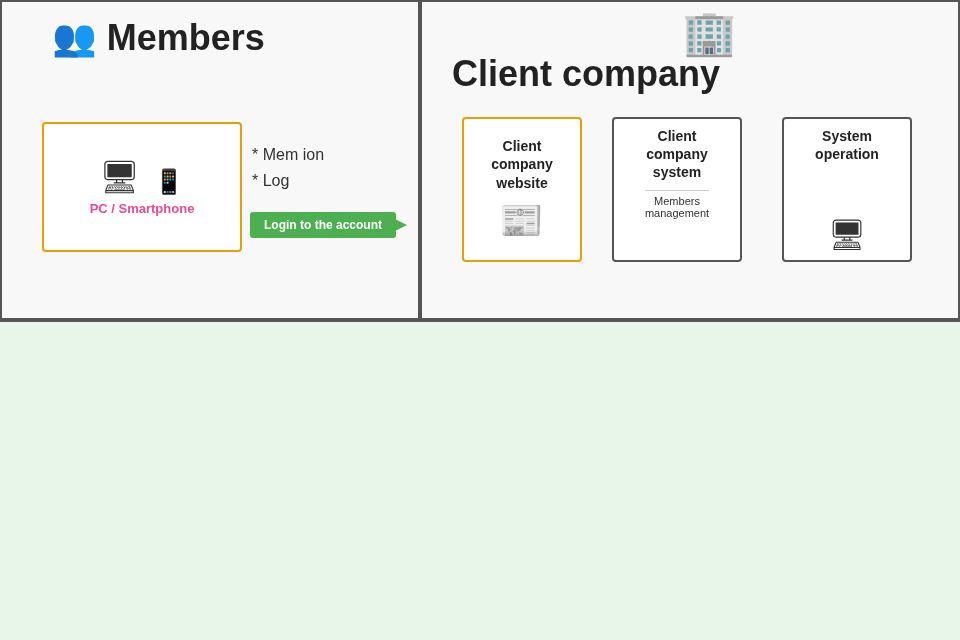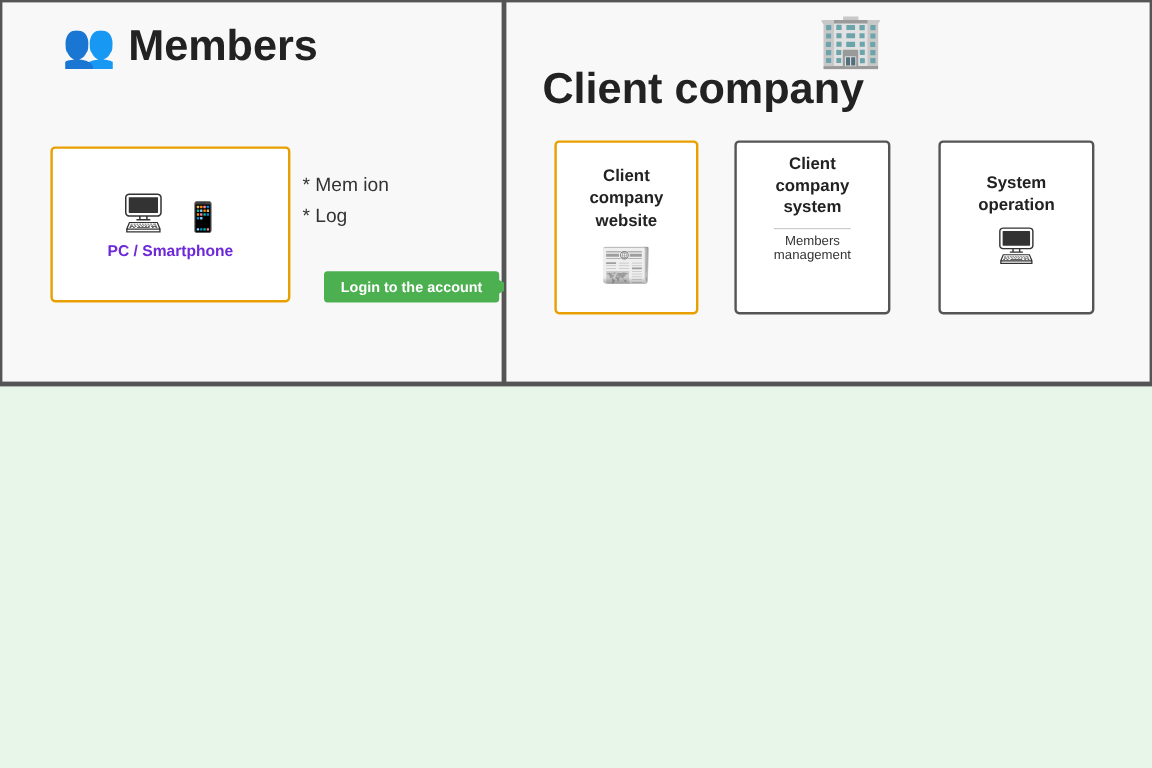--- a/index.html
+++ b/index.html
@@ -73,21 +73,21 @@
       color: #333;
     }
 
     .phone-icon {
       font-size: 24px;
       color: #333;
     }
 
     .devices-label {
       font-size: 13px;
-      color: #6d28d9;
+      color: #ec4899;
       font-weight: bold;
     }
 
     .login-notes {
       position: absolute;
       top: 140px; left: 250px;
       font-size: 16px;
       color: #333;
       line-height: 1.6;
     }
@@ -208,22 +208,22 @@
       position: absolute;
       top: 115px; left: 360px;
       width: 130px;
       height: 145px;
       border: 2px solid #555;
       border-radius: 4px;
       background: #fff;
       display: flex;
       flex-direction: column;
       align-items: center;
-      justify-content: flex-start;
-      padding: 24px;
+      justify-content: space-between;
+      padding: 8px;
     }
 
     .operation-label {
       font-size: 14px;
       font-weight: bold;
       color: #222;
       text-align: center;
       line-height: 1.3;
       margin-bottom: 8px;
     }
@@ -309,21 +309,21 @@
         <span class="phone-icon">📱</span>
       </div>
       <span class="devices-label">PC / Smartphone</span>
     </div>
 
     <div class="login-notes">
       <div>* Mem            ion</div>
       <div>* Log</div>
     </div>
 
-    <div style="position:absolute; top:224px; left:248px;margin-left:20px;">
+    <div style="position:absolute; top:210px; left:248px;">
       <div class="login-arrow">Login to the account</div>
     </div>
   </div>
 
   <div class="client-section">
 
     <span class="building-icon">🏢</span>
 
     <div class="client-title">Client company</div>
 

